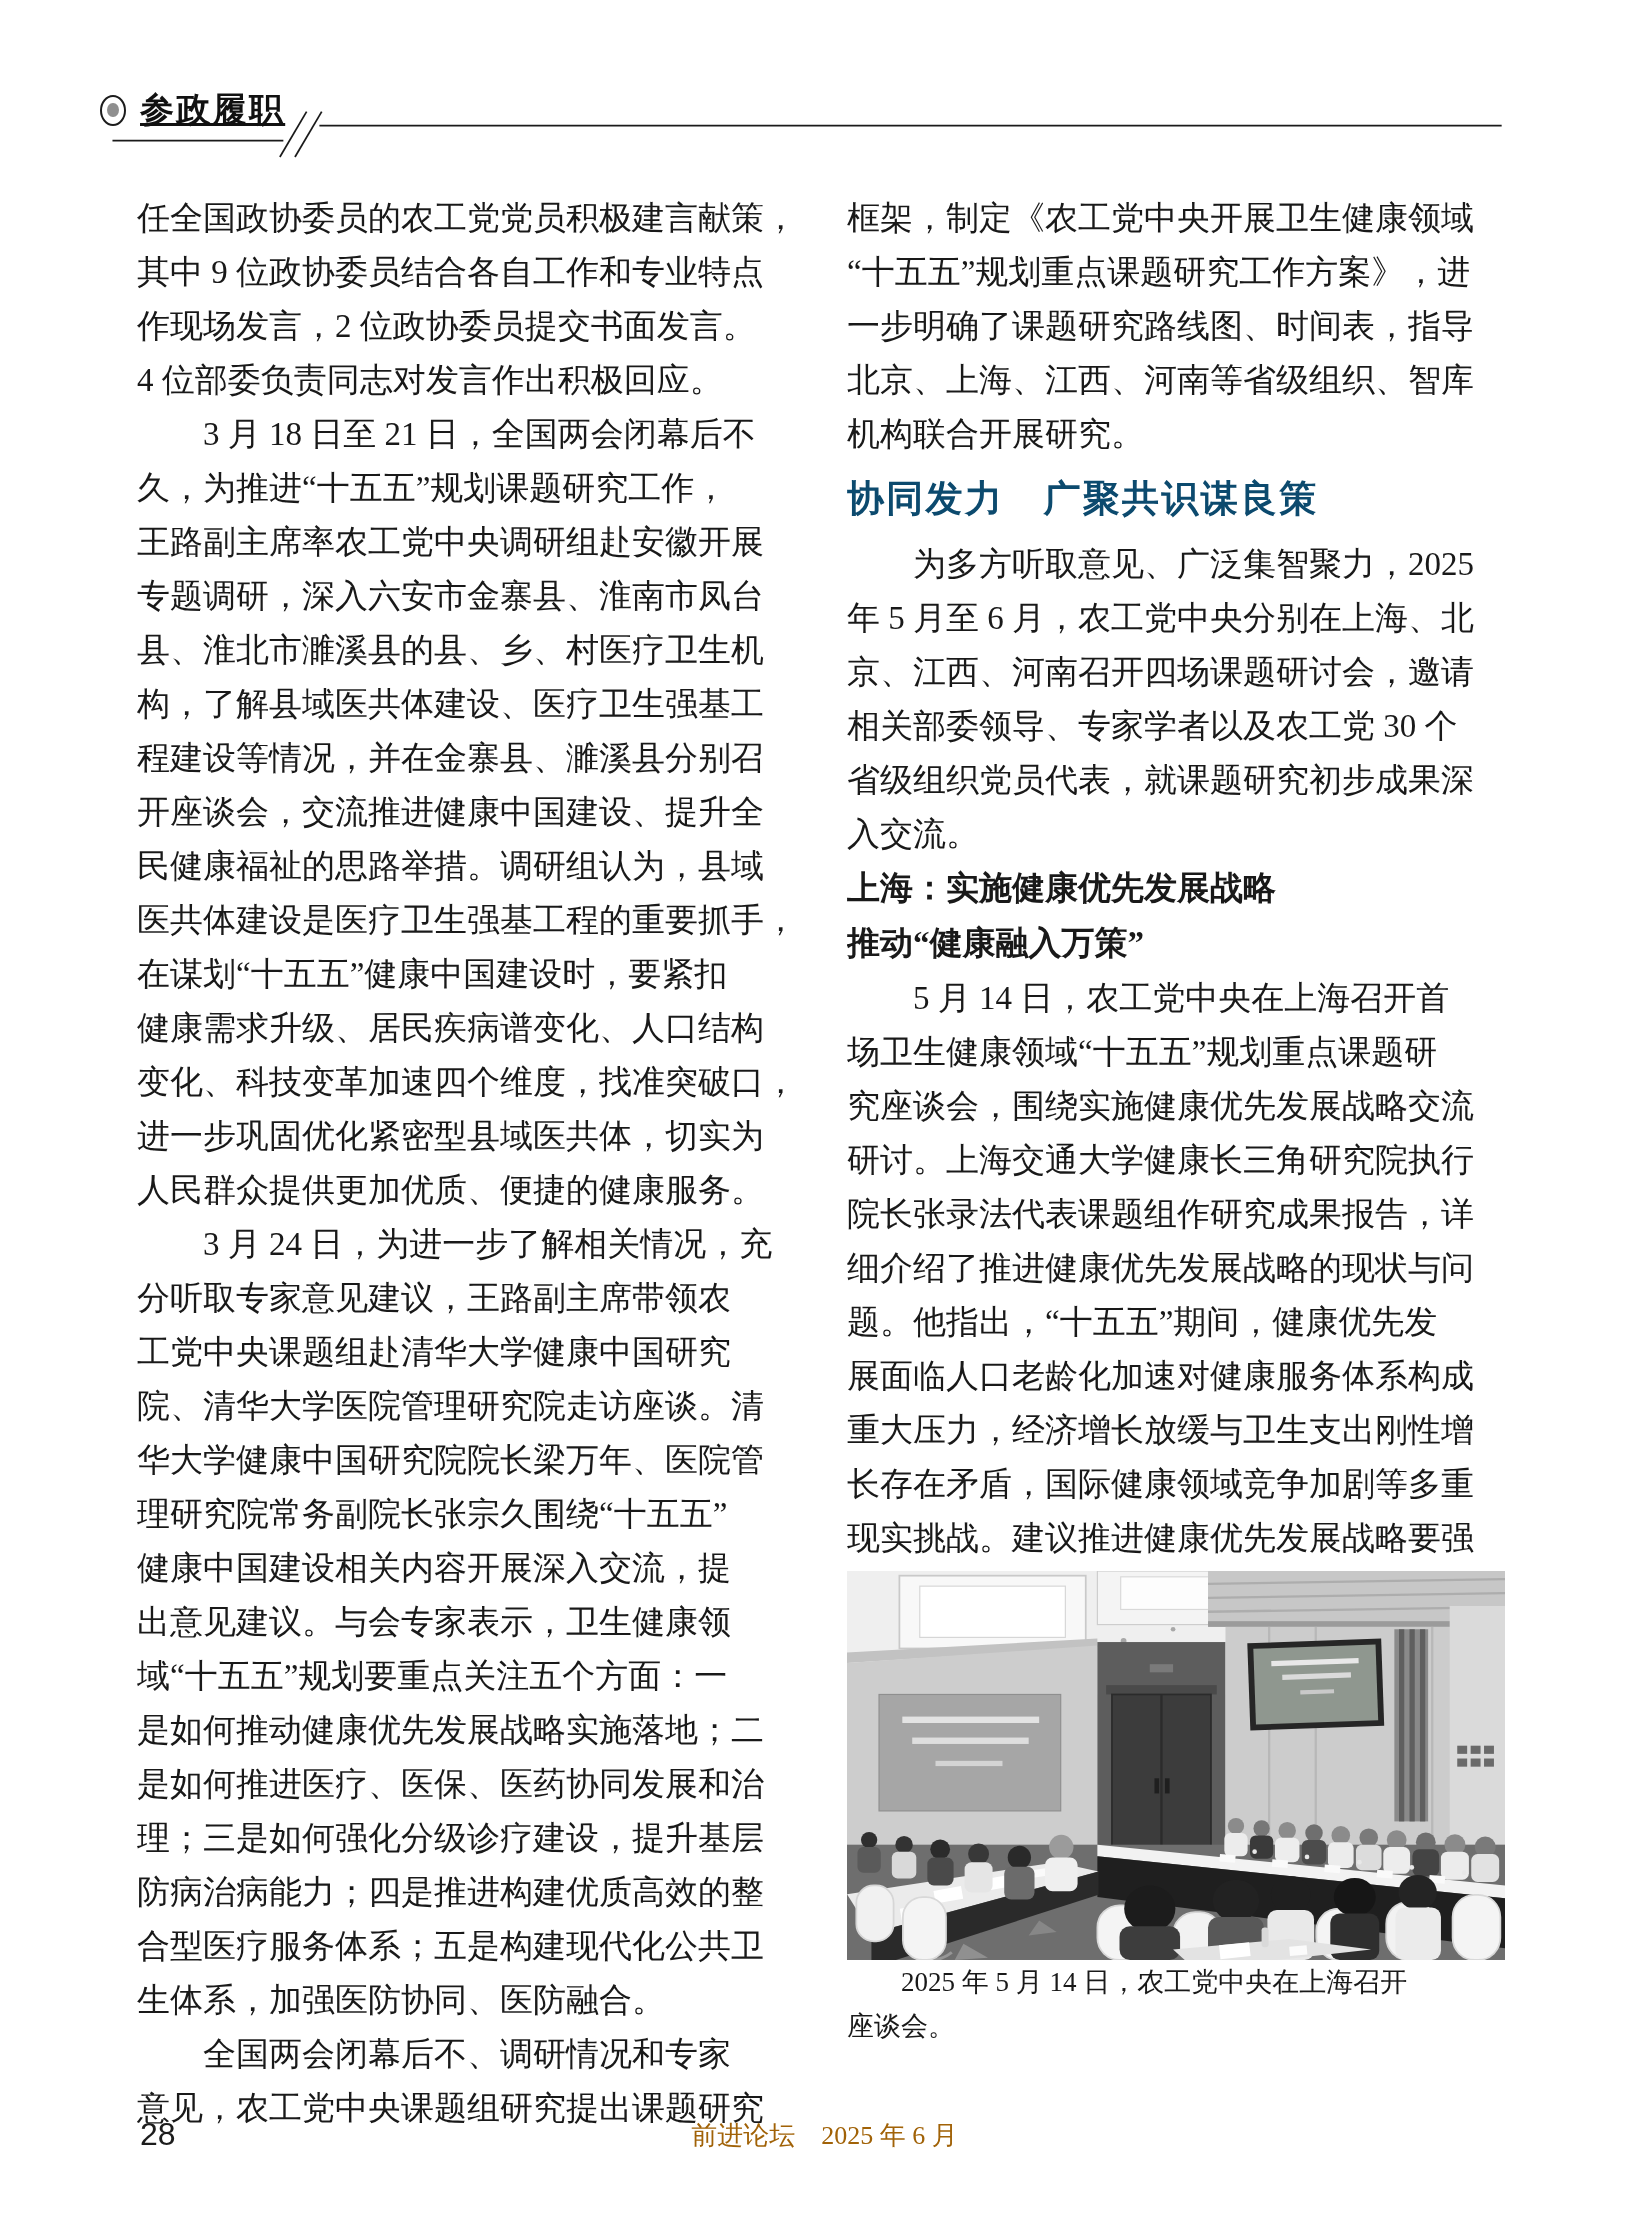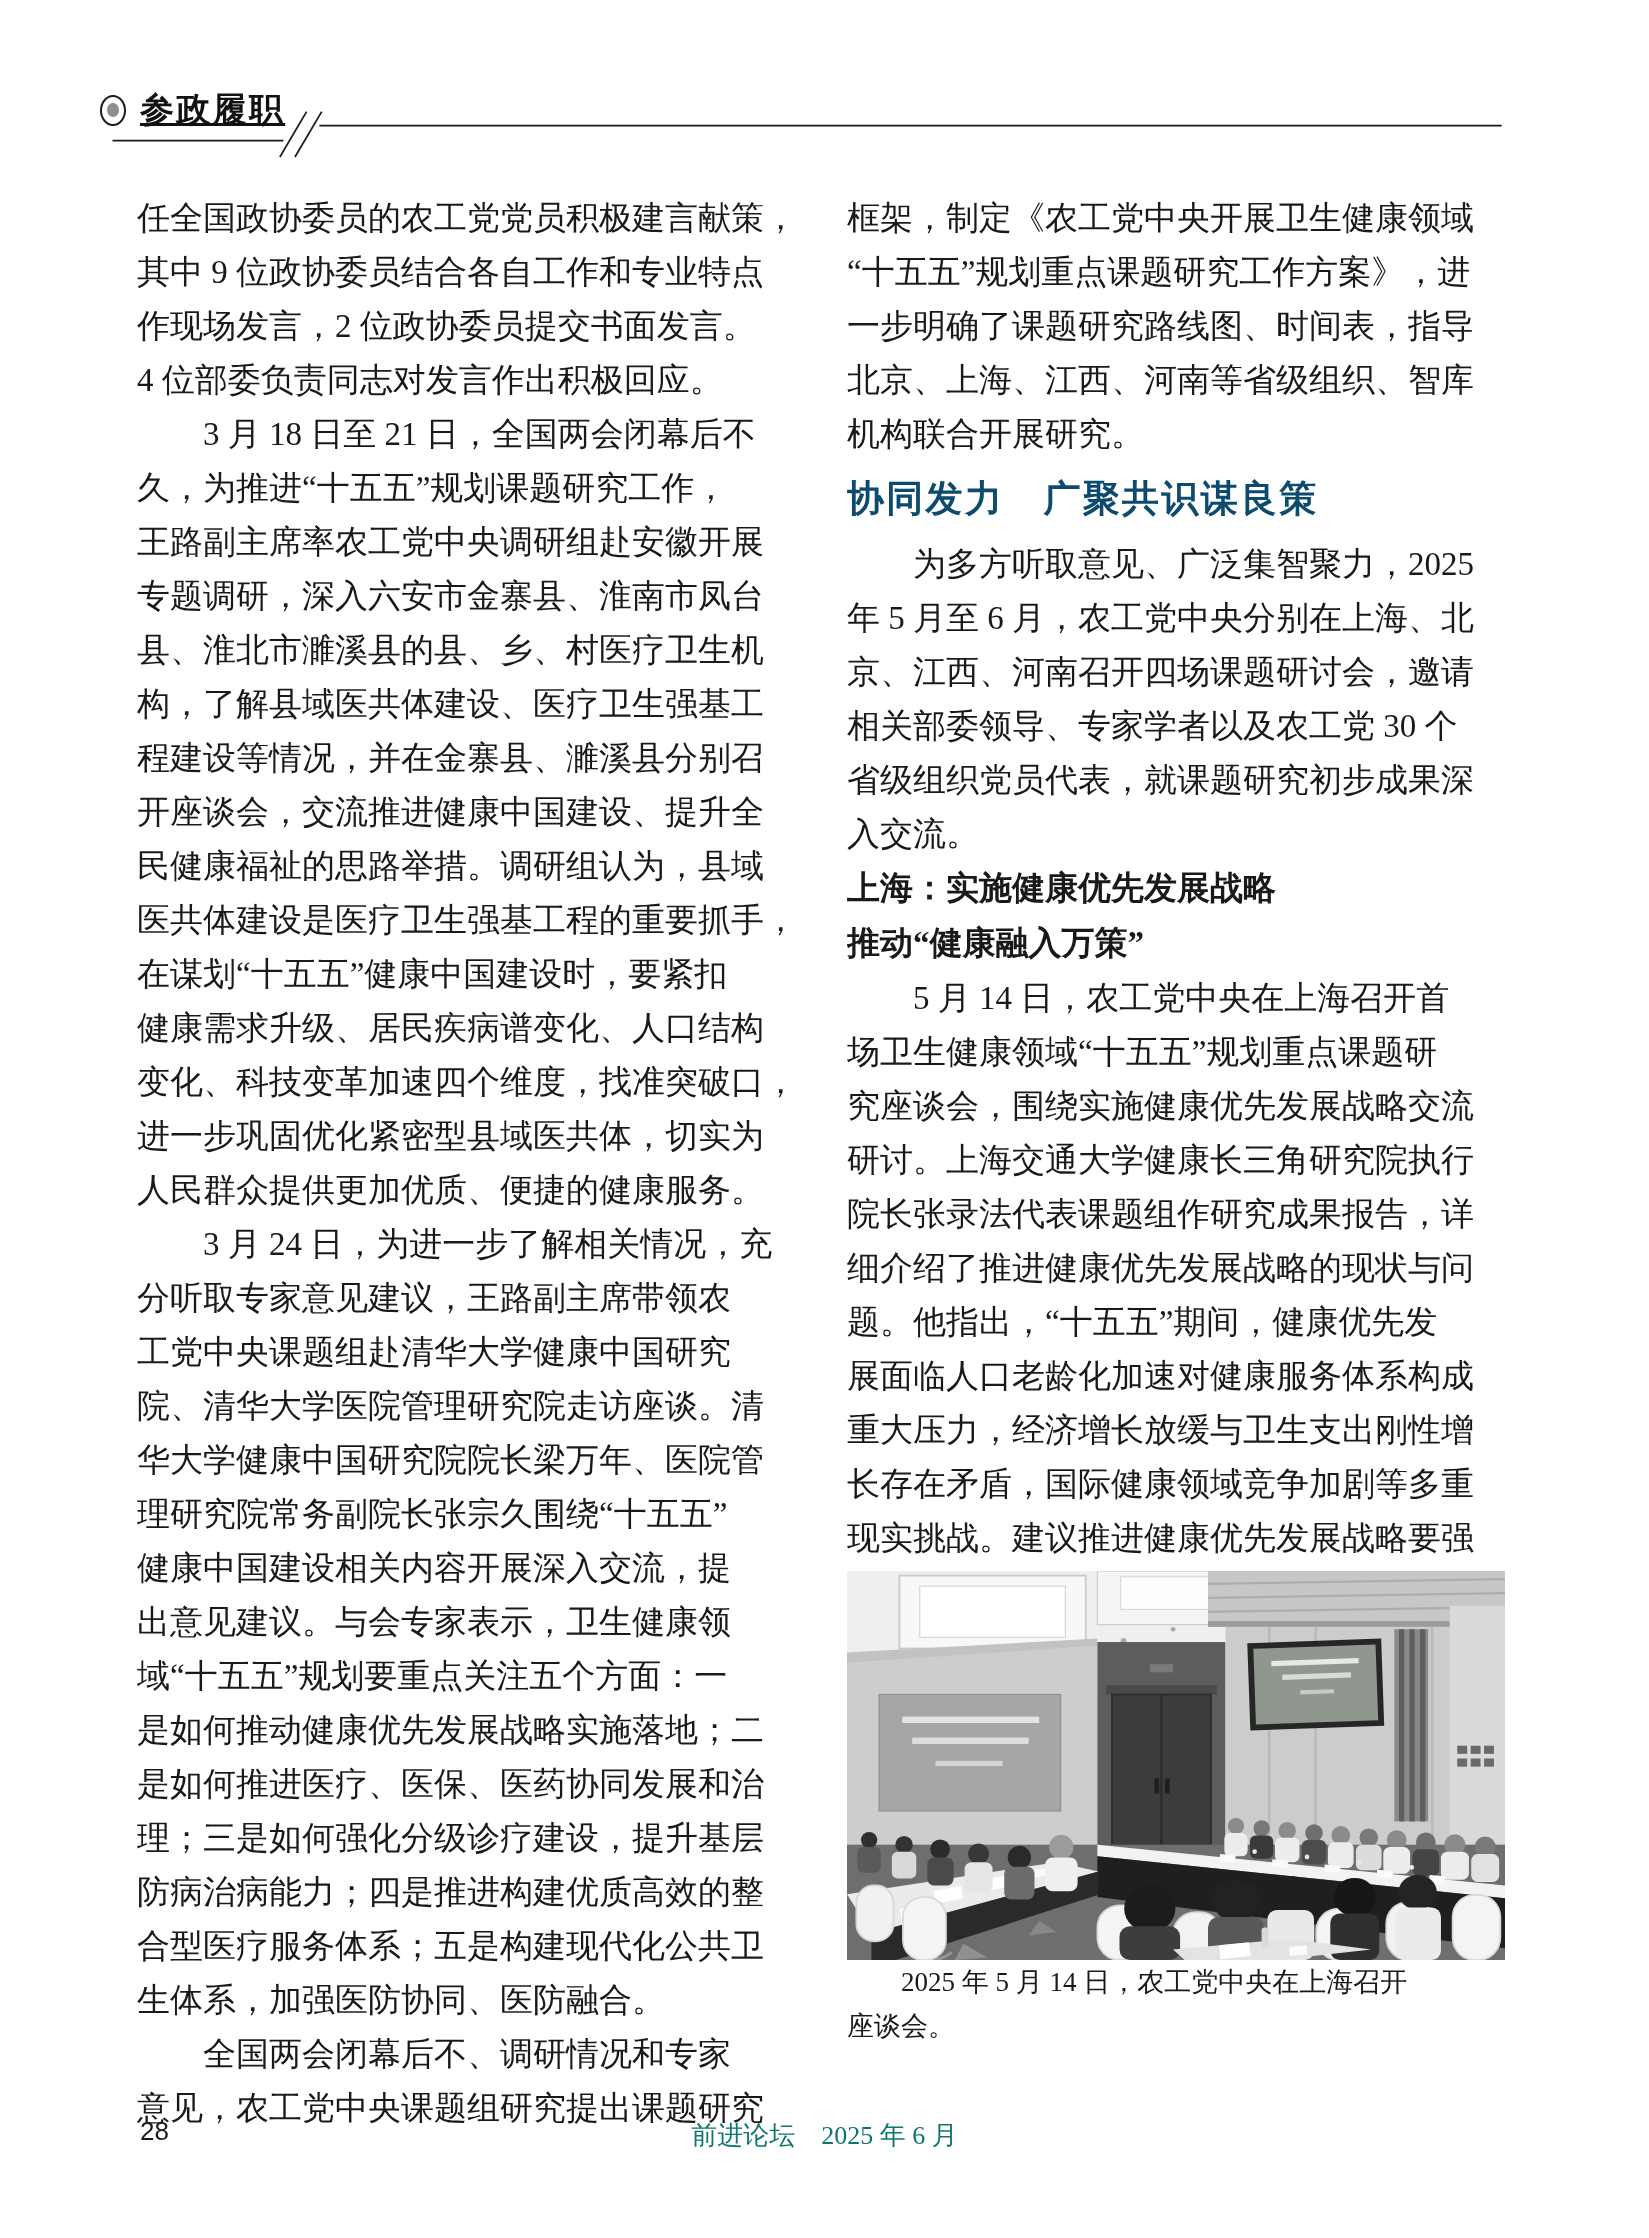--- a/index.html
+++ b/index.html
@@ -25,24 +25,24 @@
     height:76px;line-height:76px;text-align:left;
     font-family:Liberation Sans, sans-serif;
     font-weight:700;font-size:37px;letter-spacing:2.3px;color:#0c4a6e;white-space:pre;}
   .sub .line{font-weight:700;text-align:left;font-size:33px;height:55px;line-height:55px;}
   .caption{}
   .caption .line{font-size:27px;height:44px;line-height:44px;font-weight:500;}
   
   .photo{margin-top:5.8px;width:658px;height:389px;background:#dcdcdc;}
   .photo svg{display:block;width:658px;height:389px;}
   
-  .footer-page{position:absolute;left:140px;top:2116px;font-size:26px;
+  .footer-page{position:absolute;left:140px;top:2116px;font-size:32px;
     font-family:"Liberation Sans","DejaVu Sans",sans-serif;color:#1c1c1c;}
   .footer-journal{position:absolute;left:0;top:2118px;width:1649px;text-align:center;
-    font-size:26px;color:#0f766e;white-space:pre;}
+    font-size:26px;color:#a16207;white-space:pre;}
 </style>
 </head>
 <body>
 
 <div class="page">
 
   <div class="hdr-bullet">
     <div class="dot"></div>
   </div>
   <div class="hdr-title">参政履职</div>

